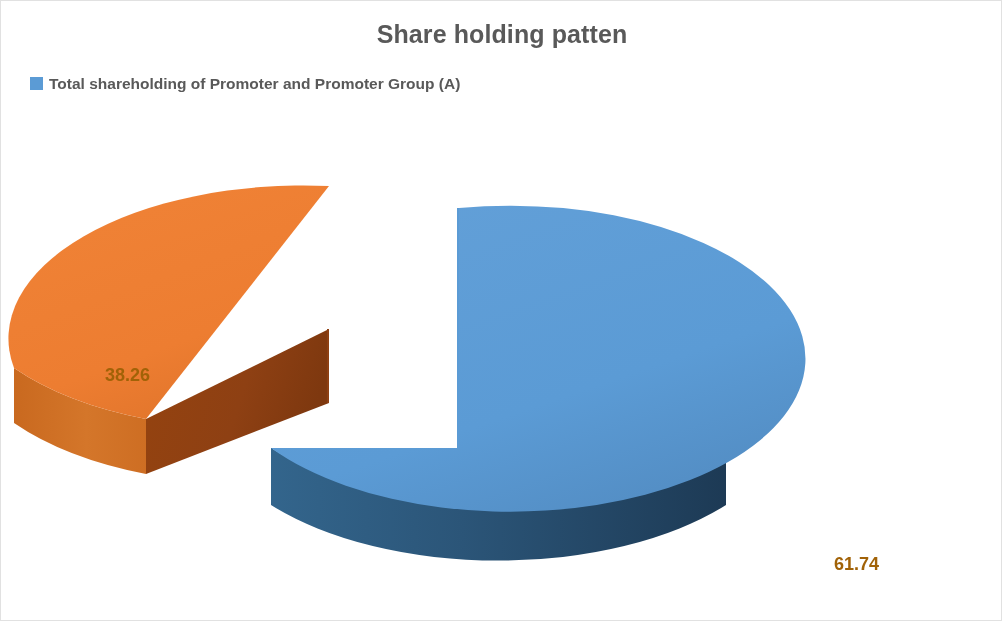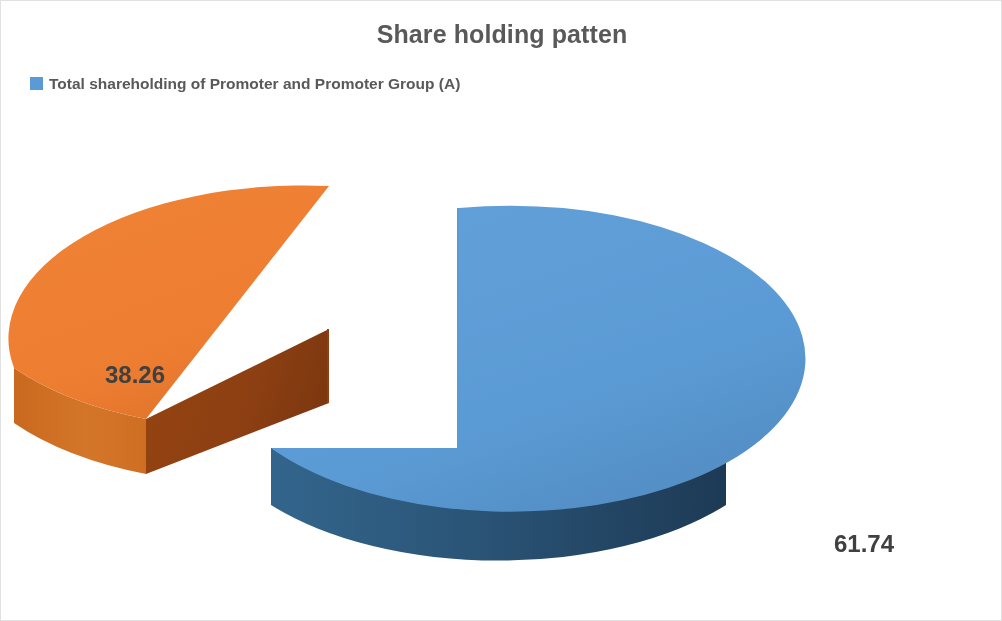--- a/index.html
+++ b/index.html
@@ -70,29 +70,29 @@
     width: 1002px;
     height: 505px;
   }
   #pie-svg {
     display: block;
     width: 1002px;
     height: 505px;
   }
   .data-label {
     position: absolute;
-    font-size: 24px;
+    font-size: 18px;
     font-weight: bold;
-    color: #404040;
+    color: #a16207;
     white-space: nowrap;
     line-height: 26px;
   }
   #data-label-0 {
     left: 833px;
-    top: 420px;
+    top: 440px;
     text-align: center;
   }
   #data-label-1 {
     left: 104px;
     top: 251px;
   }
 </style>
 </head>
 <body>
 

